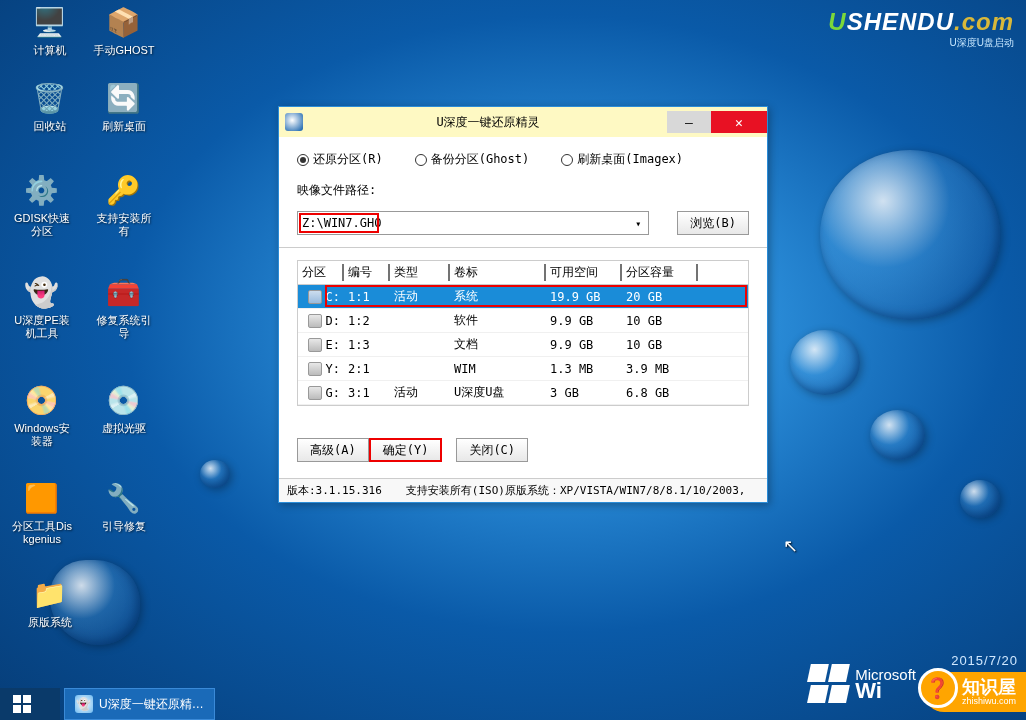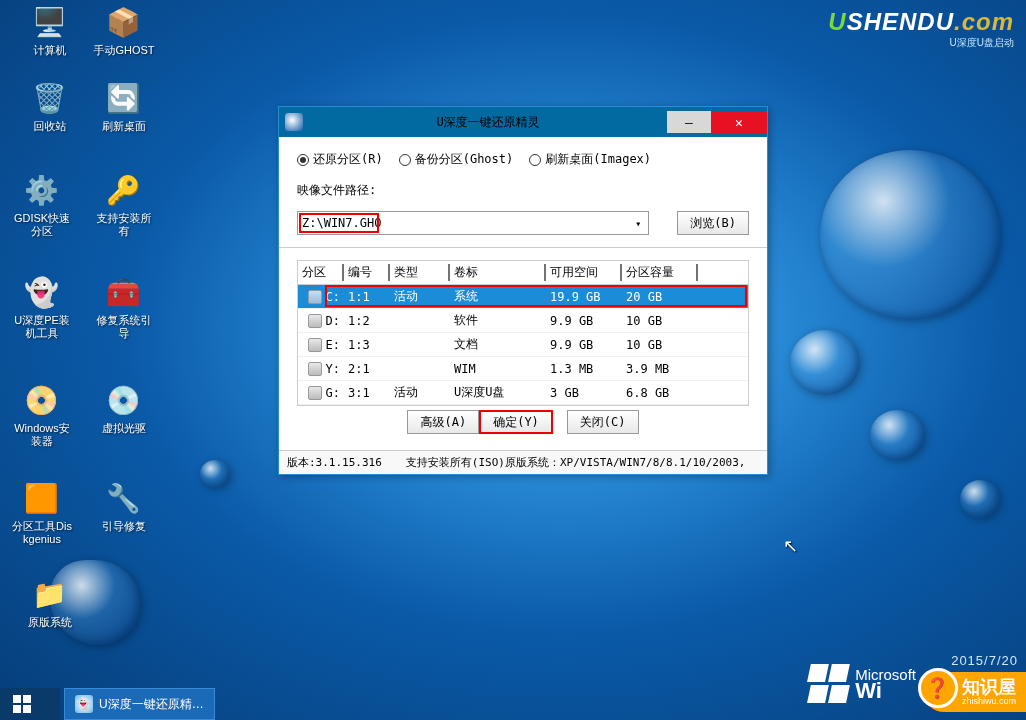--- a/index.html
+++ b/index.html
@@ -40,30 +40,30 @@
 .task-item{position:absolute;left:64px;bottom:0;height:32px;background:#1a6ab8;border:1px solid #3a8ad8;display:flex;align-items:center;padding:0 10px;color:#fff;font-size:12px;gap:6px;}
 .task-item .ico{width:18px;height:18px;background:radial-gradient(circle,#fff,#6ab8f0);border-radius:3px;display:flex;align-items:center;justify-content:center;font-size:12px;}
 
 
 .dialog {
   position:absolute; left:278px; top:106px; width:490px;
   background:#fff; border:1px solid #2a8cd8;
   box-shadow:2px 2px 8px rgba(0,0,0,.3);
   font-family:"SimSun","NSimSun",monospace;
 }
-.dlg-title { height:30px; background:#0369a1; display:flex; align-items:center; position:relative; }
+.dlg-title { height:30px; background:#fef9c3; display:flex; align-items:center; position:relative; }
 .dlg-title .app-ico{width:18px;height:18px;margin:0 6px;background:radial-gradient(circle at 40% 40%,#fff,#0a5aa8);border-radius:3px;}
 .dlg-title .ttl{flex:1;text-align:center;color:#000;font-size:12px;}
 .dlg-title .winbtns{display:flex;height:22px;}
 .dlg-title .winbtns div{width:44px;display:flex;align-items:center;justify-content:center;font-size:13px;color:#000;}
 .dlg-title .winbtns .min{background:#d8d8d8;}
 .dlg-title .winbtns .close{background:#e81123;color:#fff;width:56px;}
 
 .dlg-body { padding:14px 18px 6px; }
-.radio-row { display:flex; gap:16px; margin-bottom:14px; }
+.radio-row { display:flex; gap:32px; margin-bottom:14px; }
 .radio-opt { display:flex; align-items:center; gap:4px; font-size:12px; }
 .radio-opt .r{width:12px;height:12px;border:1px solid #333;border-radius:50%;display:flex;align-items:center;justify-content:center;}
 .radio-opt .r.sel::after{content:"";width:6px;height:6px;background:#333;border-radius:50%;}
 
 .path-label{font-size:12px;margin-bottom:12px;}
 .path-row{display:flex;gap:28px;align-items:center;margin-bottom:4px;}
 .path-input{flex:1;height:24px;border:1px solid #999;position:relative;display:flex;align-items:center;padding:0 20px 0 4px;font-size:12px;}
 .path-input .redbox{position:absolute;left:1px;top:1px;bottom:1px;width:80px;border:2px solid #e00;pointer-events:none;}
 .path-input .dd{position:absolute;right:2px;top:3px;width:16px;height:16px;display:flex;align-items:center;justify-content:center;font-size:10px;}
 .btn{height:24px;padding:0 12px;border:1px solid #999;background:linear-gradient(#fff,#e8e8e8);font-size:12px;display:flex;align-items:center;cursor:default;}
@@ -76,21 +76,21 @@
 .table .hdr div{padding:0 4px;border-right:2px solid #737373;}
 .table .row{border-bottom:1px solid #f0f0f0;}
 .table .row div{padding:0 4px;}
 .table .row .disk-ico{width:20px;height:14px;background:linear-gradient(#e8e8e8,#bbb);border:1px solid #999;border-radius:2px;margin-left:6px;}
 .table .row.selected{background:#1a8cd8;color:#fff;}
 .table .row.selected .disk-ico{background:linear-gradient(#cde,#9bd);}
 
 .table-wrap{position:relative;}
 .red-sel{position:absolute;left:28px;top:25px;right:2px;height:22px;border:2px solid #e00;pointer-events:none;}
 
-.btn-row{display:flex;justify-content:center;margin:4px 0 10px;}
+.btn-row{display:flex;justify-content:flex-start;margin:32px 0 10px;}
 .btn-row .right{display:flex;gap:14px;}
 .btn.primary-outline{border:2px solid #e00;}
 
 .status-bar{border-top:1px solid #ccc;padding:4px 8px;font-size:11px;background:#f8f8f8;display:flex;gap:24px;}
 
 .cursor{position:absolute;left:783px;top:535px;font-size:18px;color:#fff;text-shadow:1px 1px 2px #000;pointer-events:none;}
 
 .date-stamp{position:absolute;right:8px;bottom:52px;color:#d0e8ff;font-size:13px;letter-spacing:1px;}
 </style>
 </head>

